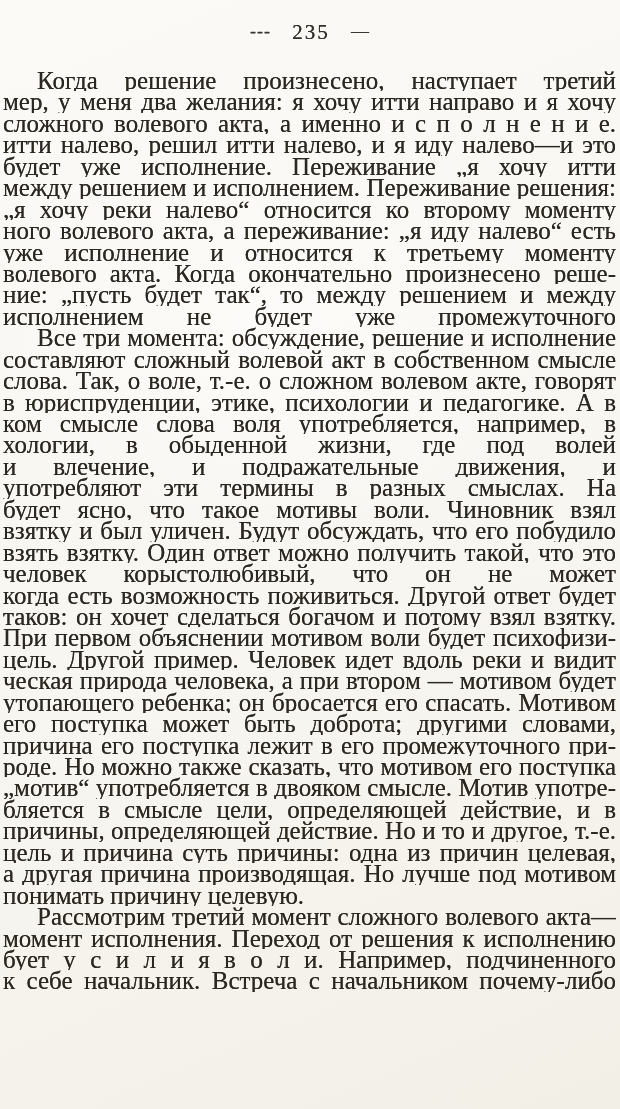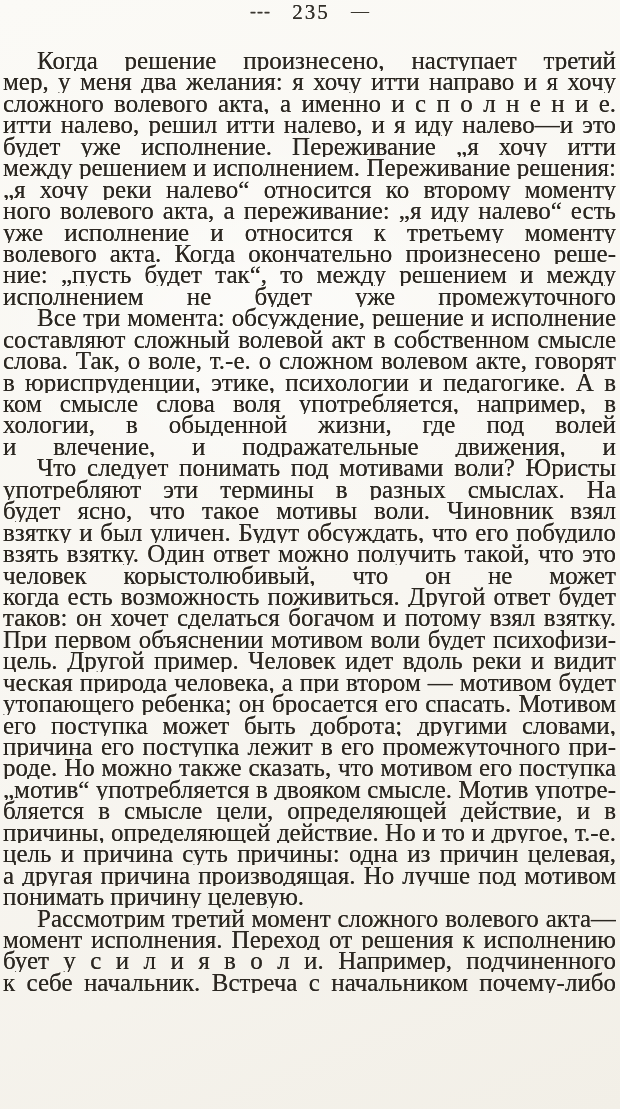--- a/index.html
+++ b/index.html
@@ -15,21 +15,21 @@
     background:
       radial-gradient(ellipse 420px 300px at 45% 30%, rgba(255,255,255,0.55), rgba(255,255,255,0) 70%),
       linear-gradient(158deg, #fbfaf6 0%, #f8f6f1 55%, #f2efe7 100%);
   }
   .page {
     position: relative;
     width: 620px;
     height: 1109px;
   }
   .pagehead {
-    padding-top: 0;
+    padding-top: 20px;
     text-align: center;
     font-size: 21px;
     color: #33302a;
     text-shadow: 0 0 0.4px currentColor;
   }
   .pagehead .dash {
     letter-spacing: 1px;
     position: relative;
     top: -2px;
     font-size: 18px;
@@ -90,21 +90,20 @@
       <div class="para">
         <div class="line first">Все три момента: обсуждение, решение и исполнение</div>
         <div class="line">составляют сложный волевой акт в собственном смысле</div>
         <div class="line">слова. Так, о воле, т.-е. о сложном волевом акте, говорят</div>
         <div class="line">в юриспруденции, этике, психологии и педагогике. А в широ-</div>
         <div class="line">ком смысле слова воля употребляется, например, в зоопси-</div>
         <div class="line">хологии, в обыденной жизни, где под волей подразумевают</div>
         <div class="line">и влечение, и подражательные движения, и автоматические.</div>
       </div>
       <div class="para">
-        <div class="line first">Что следует понимать под мотивами воли? Юристы</div>
         <div class="line">употребляют эти термины в разных смыслах. На примере</div>
         <div class="line">будет ясно, что такое мотивы воли. Чиновник взял</div>
         <div class="line">взятку и был уличен. Будут обсуждать, что его побудило</div>
         <div class="line">взять взятку. Один ответ можно получить такой, что это</div>
         <div class="line">человек корыстолюбивый, что он не может воздержаться,</div>
         <div class="line">когда есть возможность поживиться. Другой ответ будет</div>
         <div class="line">таков: он хочет сделаться богачом и потому взял взятку.</div>
         <div class="line">При первом объяснении мотивом воли будет психофизи-</div>
         <div class="line">цель. Другой пример. Человек идет вдоль реки и видит</div>
         <div class="line">ческая природа человека, а при втором — мотивом будет</div>

